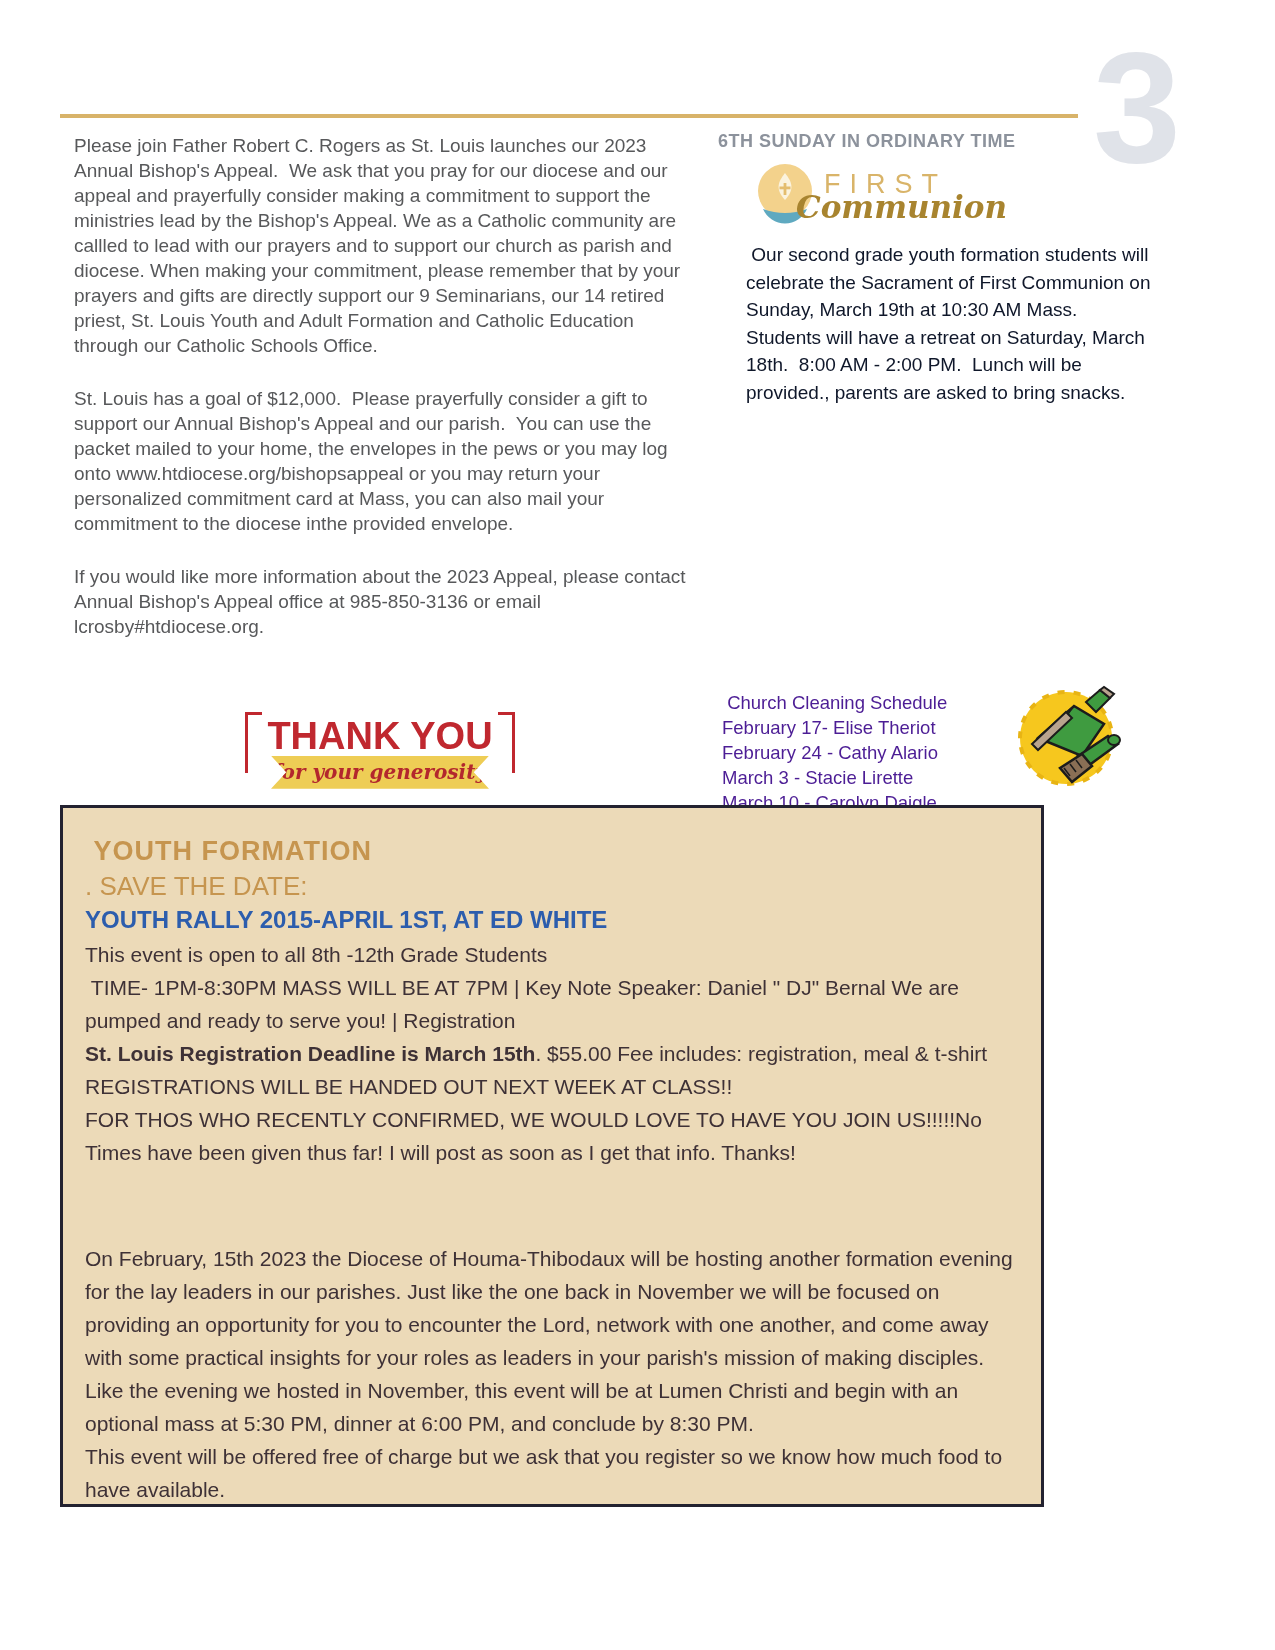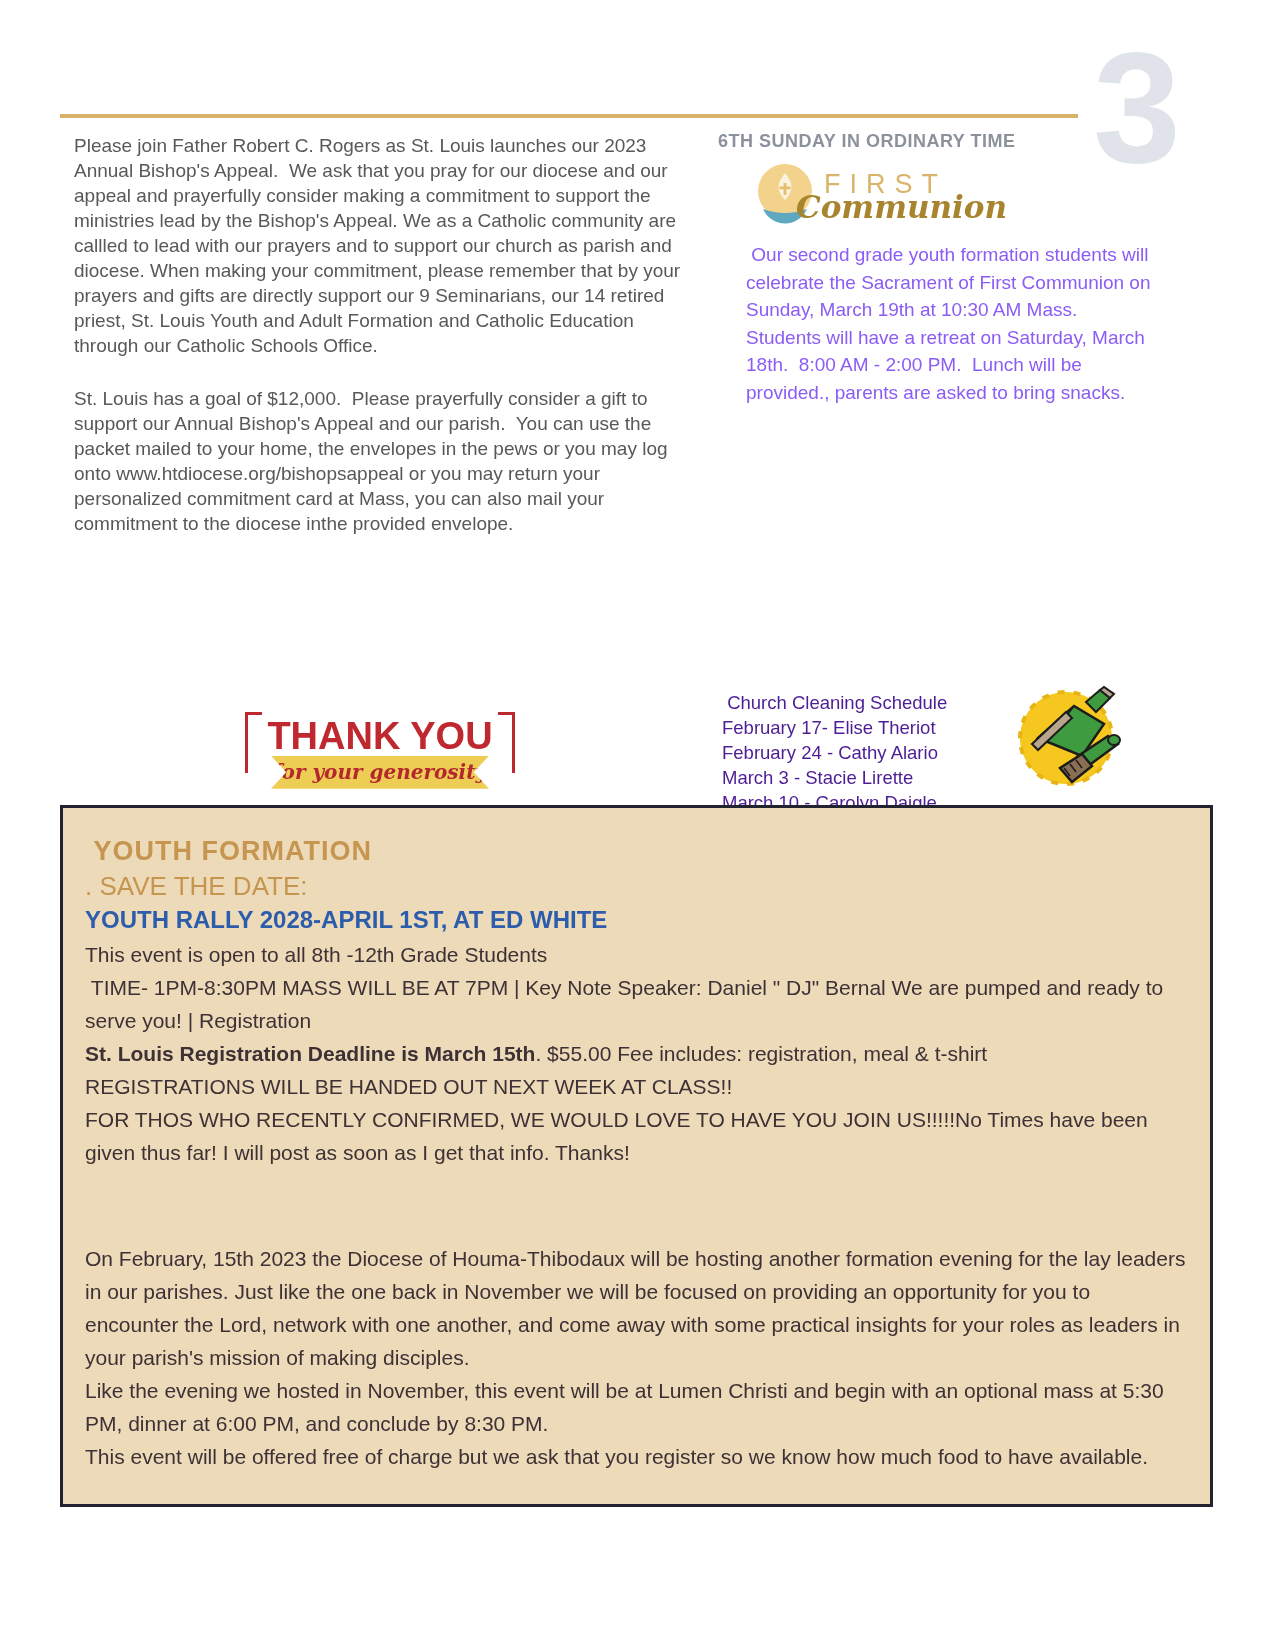--- a/index.html
+++ b/index.html
@@ -57,35 +57,35 @@
     position:absolute;left:74px;top:6px;font-size:27px;letter-spacing:9px;
     color:#d9b469;font-weight:500;white-space:nowrap;
   }
   .fc-communion{
     position:absolute;left:46px;top:26px;
     font-family:"DejaVu Serif","Liberation Serif",serif;font-style:italic;font-weight:700;
     font-size:31px;color:#a8842f;white-space:nowrap;
   }
   .rc-para1{
     position:absolute;left:746px;top:241px;width:406px;
-    font-size:19px;line-height:27.5px;color:#8b5cf6;white-space:pre-wrap;
+    font-size:19px;line-height:27.5px;color:#0f172a;white-space:pre-wrap;
   }
   .rc-links{
     position:absolute;left:758px;top:496px;width:352px;
     font-size:19px;line-height:27.5px;color:#57585a;white-space:pre-wrap;
   }
   .cleaning{
     position:absolute;left:722px;top:690px;width:270px;
     font-size:18.5px;line-height:25px;color:#4c1d95;
   }
   .cleaning div{white-space:pre-wrap;}
   .clean-art{position:absolute;left:1008px;top:684px;}
   
   .youth-box{
-    position:absolute;left:60px;top:805px;width:1153px;height:702px;
+    position:absolute;left:60px;top:805px;width:984px;height:702px;
     background:#ecdab8;border:3px solid #232230;box-sizing:border-box;
     padding:24px 22px 0 22px;
   }
   .yb-heading{
     font-size:27px;font-weight:700;color:#c6954f;letter-spacing:1px;
     margin:4px 0 4px 0;white-space:pre-wrap;
   }
   .yb-save{font-size:26px;font-weight:400;color:#c6954f;margin:0 0 4px 0;white-space:pre-wrap;}
   .yb-rally{font-size:24px;font-weight:700;color:#2c5dad;margin:0 0 4px 0;white-space:pre-wrap;}
   .yb-body{font-size:21px;line-height:33px;color:#3e3136;white-space:pre-wrap;margin:0;}
@@ -97,20 +97,21 @@
 
 <div id="page">
 
   <div class="page-number">3</div>
   <div class="divider"></div>
   <div class="sunday-label">6TH SUNDAY IN ORDINARY TIME</div>
 
   <div class="left-col">
     <p class="body-para">Please join Father Robert C. Rogers as St. Louis launches our 2023 Annual Bishop's Appeal.  We ask that you pray for our diocese and our appeal and prayerfully consider making a commitment to support the ministries lead by the Bishop's Appeal. We as a Catholic community are callled to lead with our prayers and to support our church as parish and diocese. When making your commitment, please remember that by your prayers and gifts are directly support our 9 Seminarians, our 14 retired priest, St. Louis Youth and Adult Formation and Catholic Education through our Catholic Schools Office.</p>
     <p class="body-para">St. Louis has a goal of $12,000.  Please prayerfully consider a gift to support our Annual Bishop's Appeal and our parish.  You can use the packet mailed to your home, the envelopes in the pews or you may log onto www.htdiocese.org/bishopsappeal or you may return your personalized commitment card at Mass, you can also mail your commitment to the diocese inthe provided envelope.</p>
+    <p class="body-para">If you would like more information about the 2023 Appeal, please contact Annual Bishop's Appeal office at 985-850-3136 or email lcrosby#htdiocese.org.</p>
   </div>
 
   <div class="thankyou">
     <div class="ty-title">
       <span class="ty-bracket-l"></span>
       <span>THANK YOU</span>
       <span class="ty-bracket-r"></span>
     </div>
     <div class="ty-banner">
       <span>for your generosity</span>
@@ -156,21 +157,21 @@
     <polygon points="70,72 100,52 110,60 80,82" fill="#3f9b40" stroke="#1c1c1c" stroke-width="2.5"></polygon>
     <ellipse cx="106" cy="56" rx="6" ry="5" fill="#3f9b40" stroke="#1c1c1c" stroke-width="2"></ellipse>
 
     <polygon points="52,84 74,70 84,82 64,98" fill="#8a6f55" stroke="#1c1c1c" stroke-width="2.5"></polygon>
     <path d="M56 84 L62 92 M62 80 L68 88 M68 76 L74 84" stroke="#1c1c1c" stroke-width="1.5" fill="none"></path>
   </svg>
 
   <div class="youth-box">
     <div class="yb-heading"> YOUTH FORMATION</div>
     <div class="yb-save">. SAVE THE DATE:</div>
-    <div class="yb-rally">YOUTH RALLY 2028-APRIL 1ST, AT ED WHITE</div>
+    <div class="yb-rally">YOUTH RALLY 2015-APRIL 1ST, AT ED WHITE</div>
     <p class="yb-body"><span>This event is open to all 8th -12th Grade Students</span><span>
 </span><span> TIME- 1PM-8:30PM MASS WILL BE AT 7PM | Key Note Speaker: Daniel " DJ" Bernal We are pumped and ready to serve you! | Registration</span><span>
 </span><b>St. Louis Registration Deadline is March 15th</b><span>. $55.00 Fee includes: registration, meal &amp; t-shirt
 REGISTRATIONS WILL BE HANDED OUT NEXT WEEK AT CLASS!!
 FOR THOS WHO RECENTLY CONFIRMED, WE WOULD LOVE TO HAVE YOU JOIN US!!!!!No Times have been given thus far! I will post as soon as I get that info. Thanks!</span></p>
     <p class="yb-body yb-para2">On February, 15th 2023 the Diocese of Houma-Thibodaux will be hosting another formation evening for the lay leaders in our parishes. Just like the one back in November we will be focused on providing an opportunity for you to encounter the Lord, network with one another, and come away with some practical insights for your roles as leaders in your parish's mission of making disciples.
 Like the evening we hosted in November, this event will be at Lumen Christi and begin with an optional mass at 5:30 PM, dinner at 6:00 PM, and conclude by 8:30 PM.
 This event will be offered free of charge but we ask that you register so we know how much food to have available.</p>
   </div>
 

